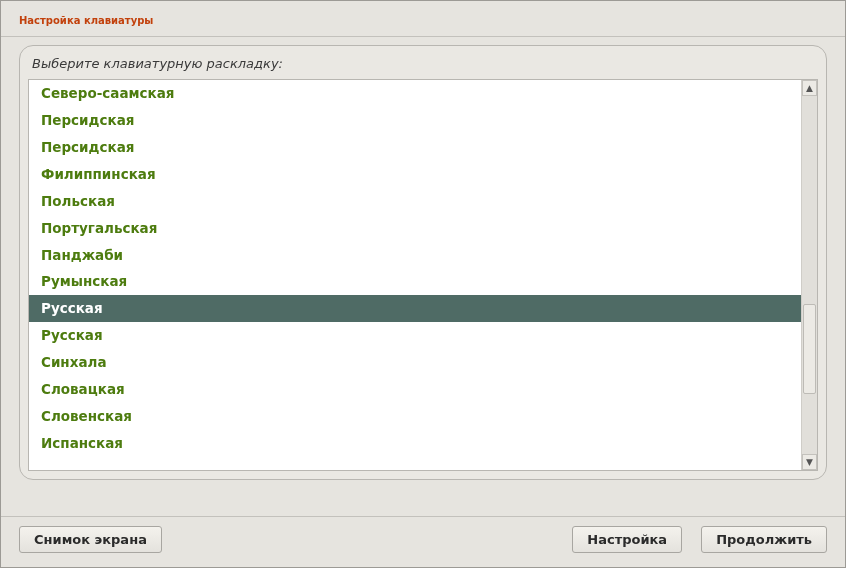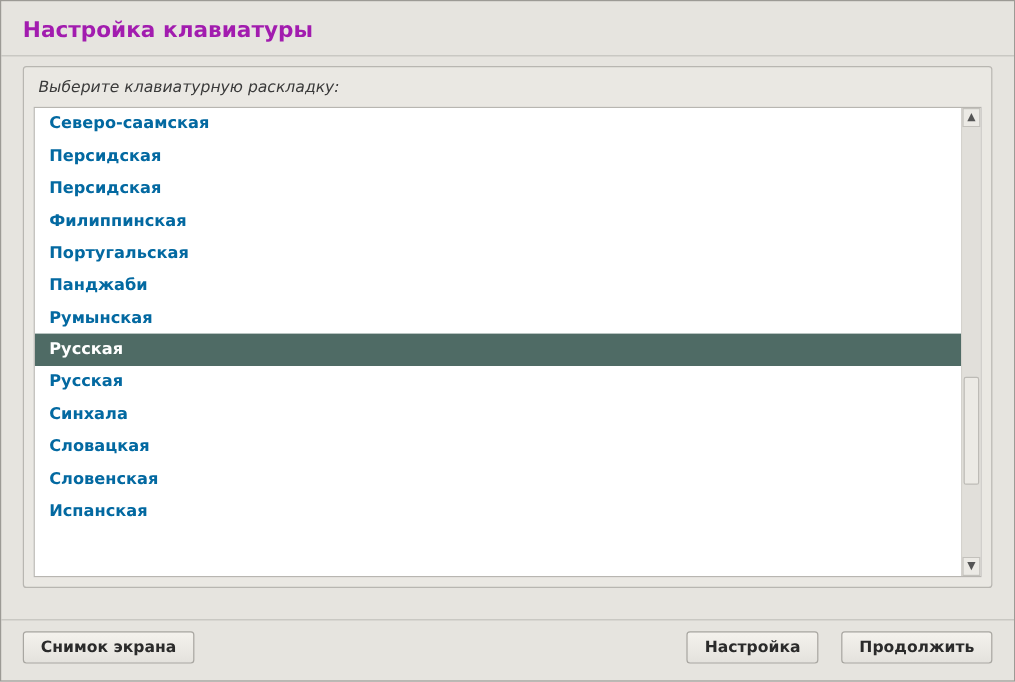--- a/index.html
+++ b/index.html
@@ -16,34 +16,34 @@
   .window {
     position: relative;
     width: 846px;
     height: 568px;
     background: #e6e4df;
     border: 1px solid #9c9a95;
   }
   .title {
     padding: 14px 18px 6px 18px;
     font-weight: bold;
-    font-size: 18px;
-    color: #a21caf;
+    font-size: 10px;
+    color: #c2410c;
   }
   .hr {
     height: 1px;
     background: #c3c1bc;
     margin: 4px 0 8px 0;
   }
   .panel {
     margin: 0 18px;
     border: 1px solid #b8b6b1;
     background: #eae8e3;
     padding: 8px 8px 8px 8px;
-    border-radius: 3px;
+    border-radius: 14px;
   }
   .prompt {
     font-style: italic;
     color: #3a3a3a;
     padding: 2px 4px 8px 4px;
   }
   .listwrap {
     position: relative;
     border: 1px solid #b8b6b1;
     background: #ffffff;
@@ -52,21 +52,21 @@
   }
   .listbox {
     flex: 1 1 auto;
     overflow: hidden;
     padding-top: 0;
   }
   .list-item {
     padding: 3px 10px 3px 12px;
     font-weight: bold;
     font-size: 13.5px;
-    color: #0369a1;
+    color: #4d7c0f;
     cursor: pointer;
     white-space: nowrap;
     line-height: 1.55;
   }
   .list-item.selected {
     background: #4f6b65;
     color: #ffffff;
   }
   .scrollbar {
     flex: 0 0 16px;
@@ -138,20 +138,21 @@
 
   <div class="panel">
     <div class="prompt">Выберите клавиатурную раскладку:</div>
 
     <div class="listwrap">
       <div class="listbox" id="listbox">
           <div class="list-item">Северо-саамская</div>
           <div class="list-item">Персидская</div>
           <div class="list-item">Персидская</div>
           <div class="list-item">Филиппинская</div>
+          <div class="list-item">Польская</div>
           <div class="list-item">Португальская</div>
           <div class="list-item">Панджаби</div>
           <div class="list-item">Румынская</div>
           <div class="list-item selected">Русская</div>
           <div class="list-item">Русская</div>
           <div class="list-item">Синхала</div>
           <div class="list-item">Словацкая</div>
           <div class="list-item">Словенская</div>
           <div class="list-item">Испанская</div>
         </div>

